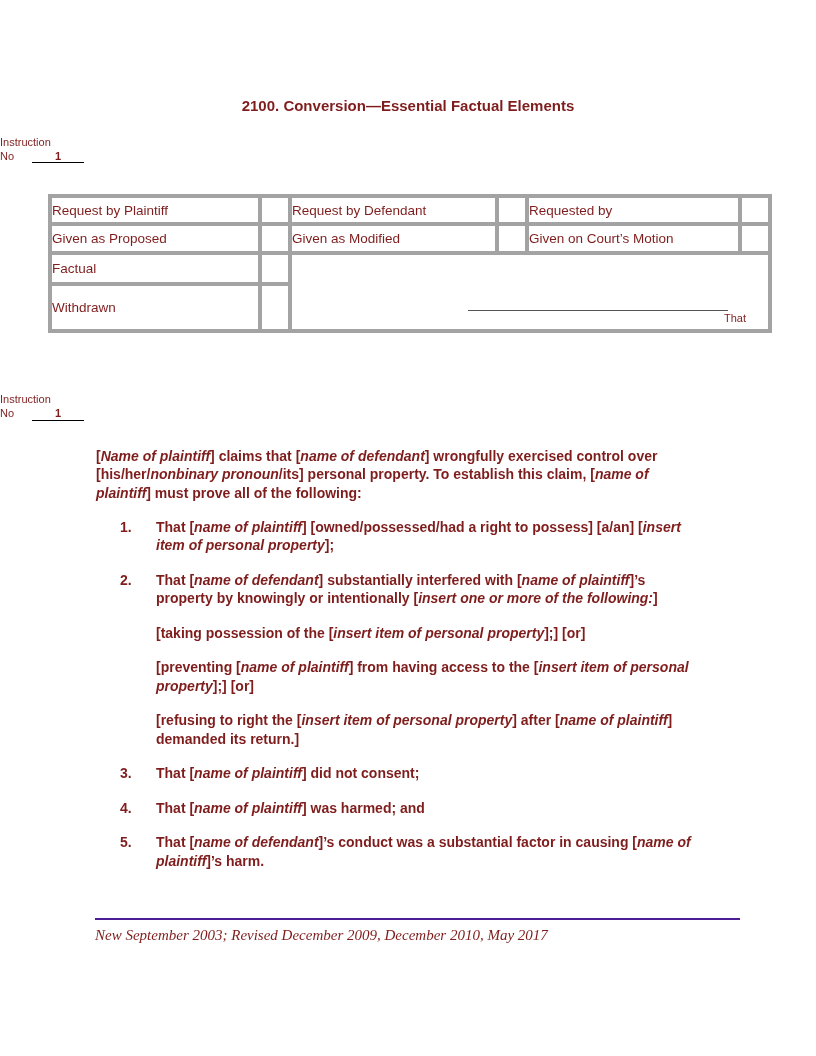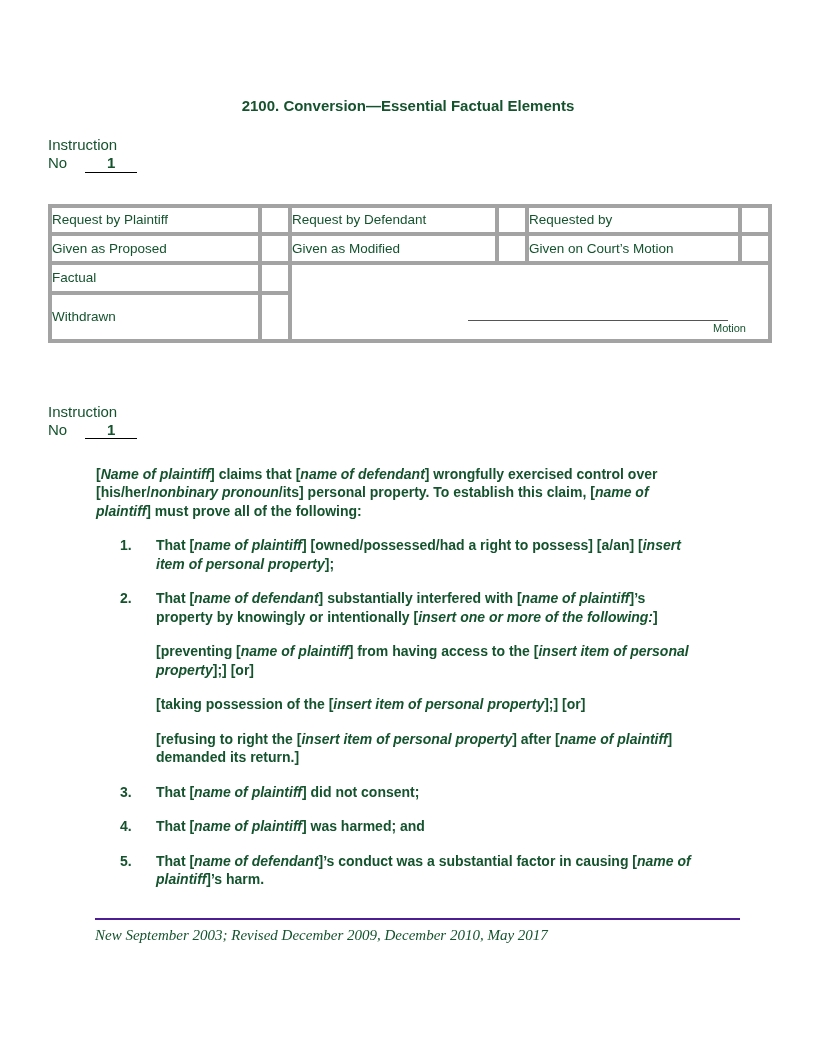--- a/index.html
+++ b/index.html
@@ -1,26 +1,26 @@
 <!DOCTYPE html>
 <html><head>
 <meta charset="utf-8">
 <style>
   html,body { margin:0; padding:0; background:#fff; }
   .page {
     position:relative; width:816px; height:1056px; margin:0 auto;
-    background:#ffffff; color:#14532d;
+    background:#ffffff; color:#7f1d1d;
     font-family:"Liberation Sans", sans-serif;
     overflow:hidden;
   }
   .title {
     margin:97px 0 0 0; font-size:15px; font-weight:bold; text-align:center;
     font-family:"Liberation Sans", sans-serif;
   }
-  .instruction-block { margin-left:48px; font-size:15px; line-height:1.15; }
+  .instruction-block { font-size:11px; line-height:1.15; }
   .instruction-block.top { margin-top:22px; }
   .instruction-block.bottom { margin-top:60px; }
   .no-line { margin-top:1px; }
   .blank {
     display:inline-block; width:52px; margin-left:18px; text-align:center;
     border-bottom:1px solid #000; font-weight:bold;
   }
   table.req-table {
     margin:31px 0 0 48px; border-collapse:collapse; table-layout:fixed;
     width:720px; font-size:13.5px;
@@ -92,21 +92,21 @@
         <td></td>
         <td>Given on Court’s Motion</td>
         <td></td>
       </tr>
       <tr class="r3">
         <td>Factual</td>
         <td></td>
         <td class="merged" colspan="4" rowspan="2">
           <div class="sig-area">
             <div class="sig-line"></div>
-            <div class="judge">Motion</div>
+            <div class="judge">That</div>
           </div>
         </td>
       </tr>
       <tr class="r4">
         <td>Withdrawn</td>
         <td></td>
       </tr>
     </tbody>
   </table>
 
@@ -123,22 +123,22 @@
         <div class="list-item">
           <div class="num">1.</div>
           <div class="item-text">
             <p><span>That [</span><span class="it">name of plaintiff</span><span>] [owned/possessed/had a right to possess] [a/an] [</span><span class="it">insert item of personal property</span><span>];</span></p>
           </div>
         </div>
         <div class="list-item">
           <div class="num">2.</div>
           <div class="item-text">
             <p><span>That [</span><span class="it">name of defendant</span><span>] substantially interfered with [</span><span class="it">name of plaintiff</span><span>]’s property by knowingly or intentionally [</span><span class="it">insert one or more of the following:</span><span>]</span></p>
+            <p><span>[taking possession of the [</span><span class="it">insert item of personal property</span><span>];] [or]</span></p>
             <p><span>[preventing [</span><span class="it">name of plaintiff</span><span>] from having access to the [</span><span class="it">insert item of personal property</span><span>];] [or]</span></p>
-            <p><span>[taking possession of the [</span><span class="it">insert item of personal property</span><span>];] [or]</span></p>
             <p><span>[refusing to right the [</span><span class="it">insert item of personal property</span><span>] after [</span><span class="it">name of plaintiff</span><span>] demanded its return.]</span></p>
           </div>
         </div>
         <div class="list-item">
           <div class="num">3.</div>
           <div class="item-text">
             <p><span>That [</span><span class="it">name of plaintiff</span><span>] did not consent;</span></p>
           </div>
         </div>
         <div class="list-item">

